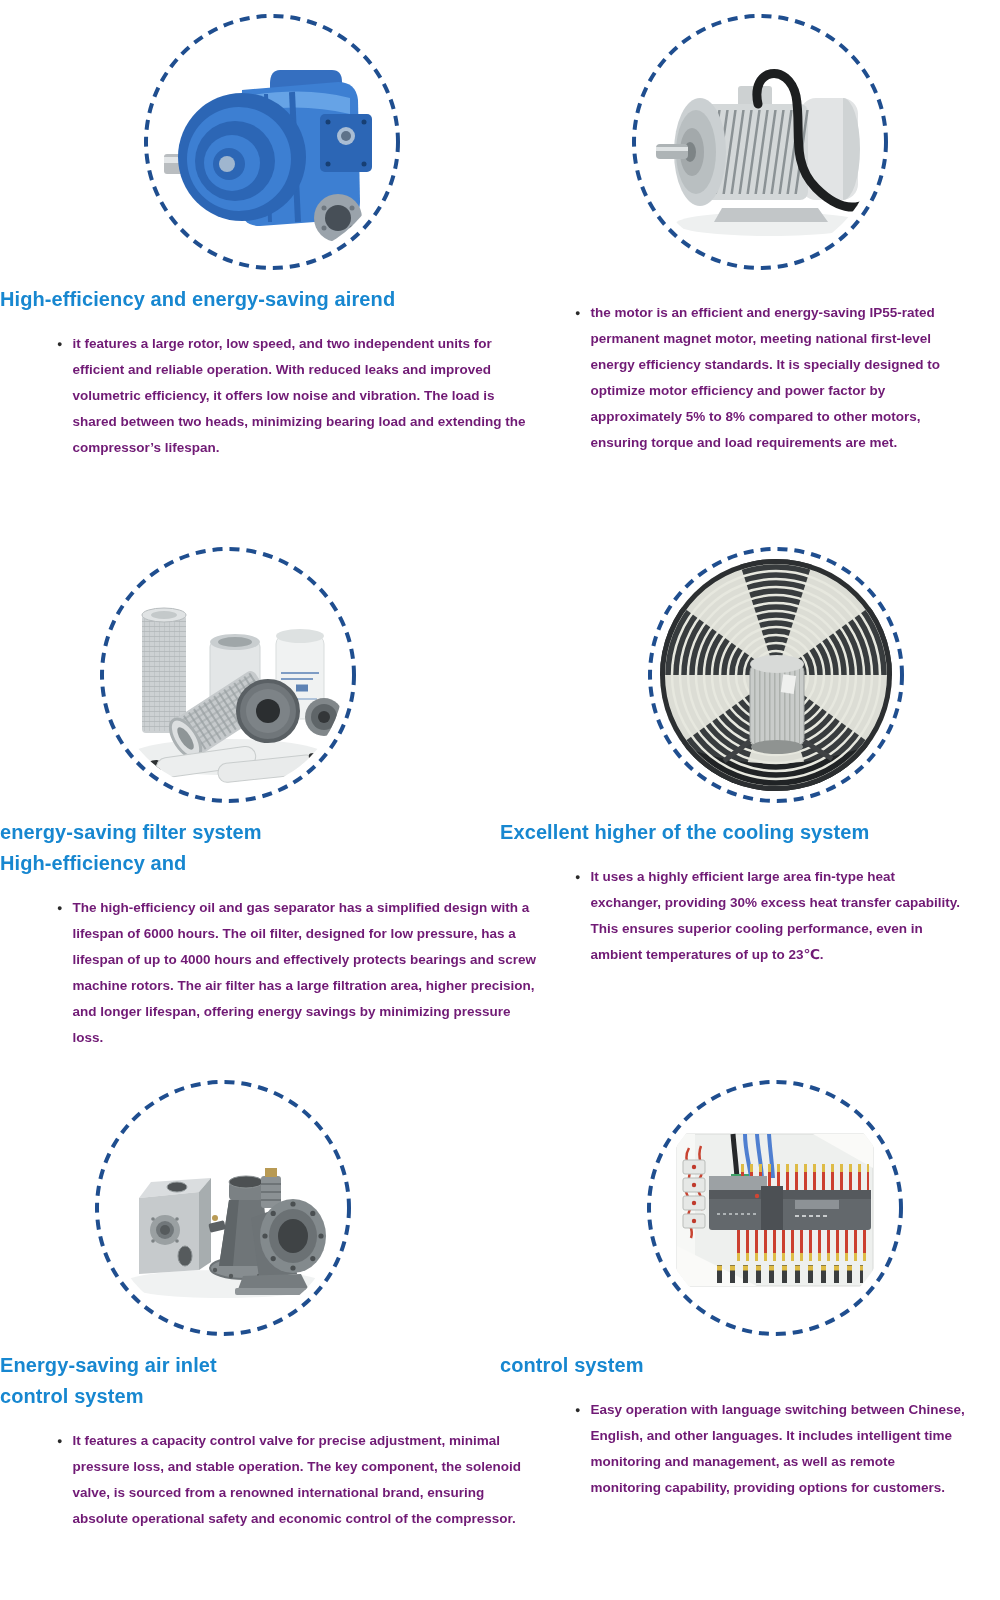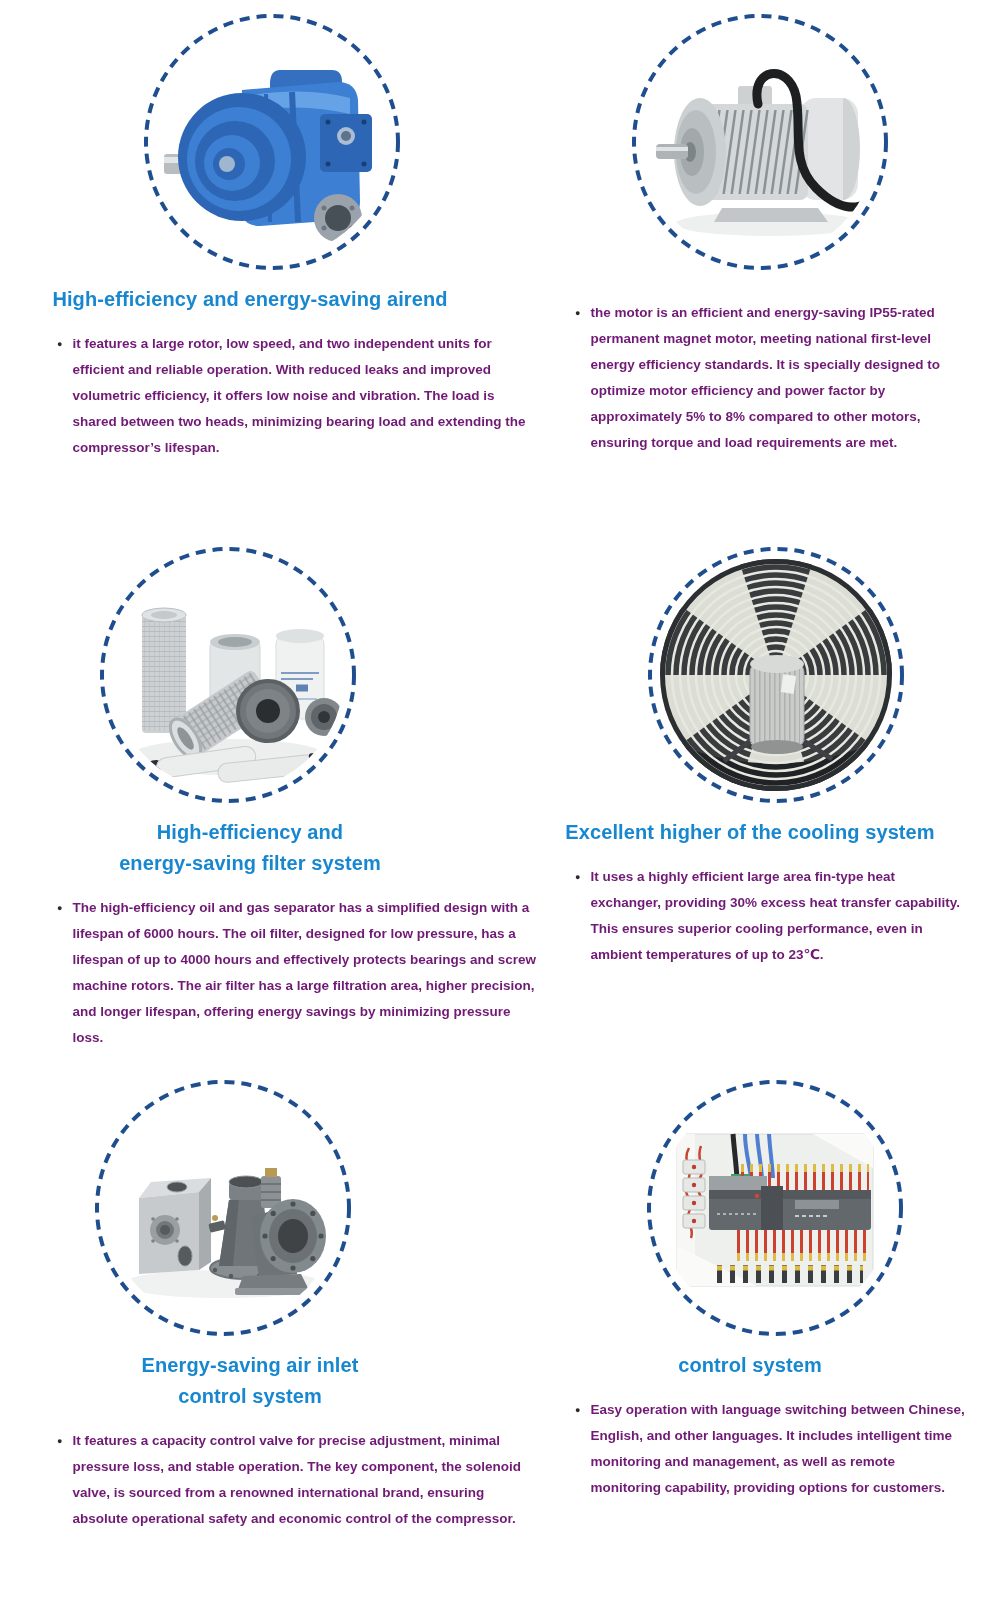--- a/index.html
+++ b/index.html
@@ -5,21 +5,21 @@
   html,body{margin:0;padding:0;background:#ffffff;}
   .page{
     width:1000px;height:1600px;background:#ffffff;margin:0 auto;
     display:grid;grid-template-columns:500px 500px;grid-template-rows:533px 533px 534px;
     font-family:"Liberation Sans","DejaVu Sans",sans-serif;
   }
   .cell{display:flex;flex-direction:column;align-items:center;padding-top:12px;overflow:visible;}
   .circle{flex:0 0 auto;}
   .circle svg{display:block;}
   .heading{
-    margin:12px 0 0;width:100%;text-align:center;
+    margin:12px 0 0;width:100%;text-align:left;
     color:#1787d0;font-size:20px;line-height:31px;font-weight:700;letter-spacing:0.1px;
   }
   .heading span{display:block;}
   .body{margin-top:16px;align-self:flex-start;display:flex;}
   .cell-left .body{margin-left:57px;width:480px;}
   .cell-right .body{margin-left:75px;width:390px;}
   .bullet{flex:0 0 auto;font-size:9px;line-height:26px;margin-right:10px;color:#2a2a2a;}
   .body p{margin:0;font-size:13.5px;line-height:26px;font-weight:700;color:#701a75;}
 </style>
 </head>
@@ -166,22 +166,22 @@
           </g>
           <g transform="rotate(-6 170 225)">
             <rect x="120" y="214" width="98" height="19" rx="9" fill="#e9ebeb" stroke="#c9cdcd"></rect>
             <rect x="212" y="213" width="10" height="18" rx="3" fill="#2e3133"></rect>
           </g>
         </g>
         <circle cx="130" cy="130" r="126" fill="none" stroke="#1f4e8f" stroke-width="4" stroke-dasharray="10 7"></circle>
       </svg>
     </div>
     <h2 class="heading">
+      <span>energy-saving filter system</span>
       <span>High-efficiency and</span>
-      <span>energy-saving filter system</span>
     </h2>
     <div class="body">
       <span class="bullet">●</span>
       <p>The high-efficiency oil and gas separator has a simplified design with a lifespan of 6000 hours. The oil filter, designed for low pressure, has a lifespan of up to 4000 hours and effectively protects bearings and screw machine rotors. The air filter has a large filtration area, higher precision, and longer lifespan, offering energy savings by minimizing pressure loss.</p>
     </div>
   </section>
 
   <section class="cell cell-right">
     <div class="circle" style="margin-left:52px">
       <svg width="260" height="260" viewBox="0 0 260 260">

